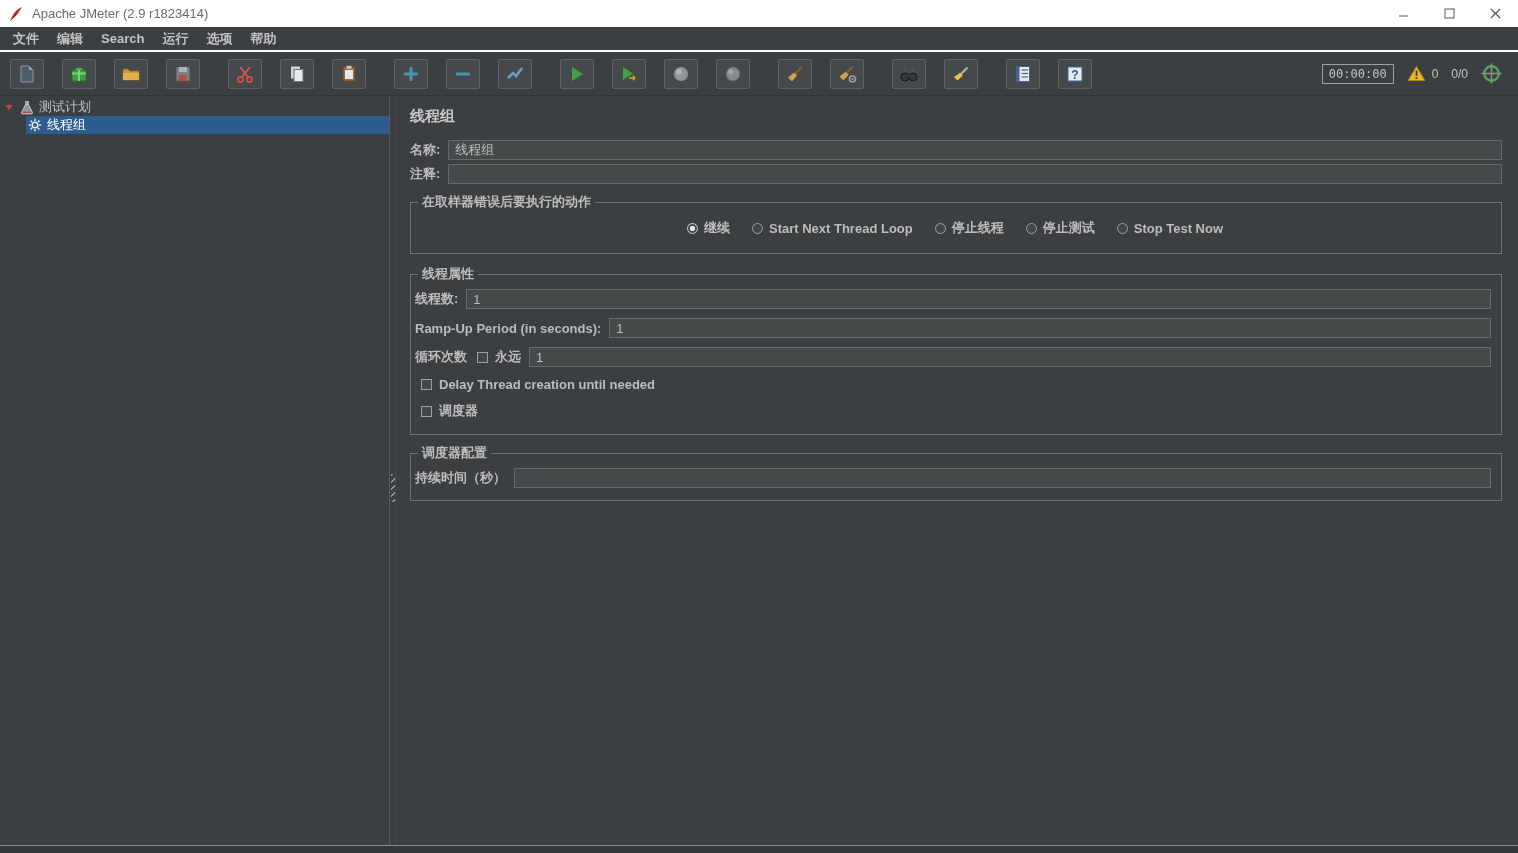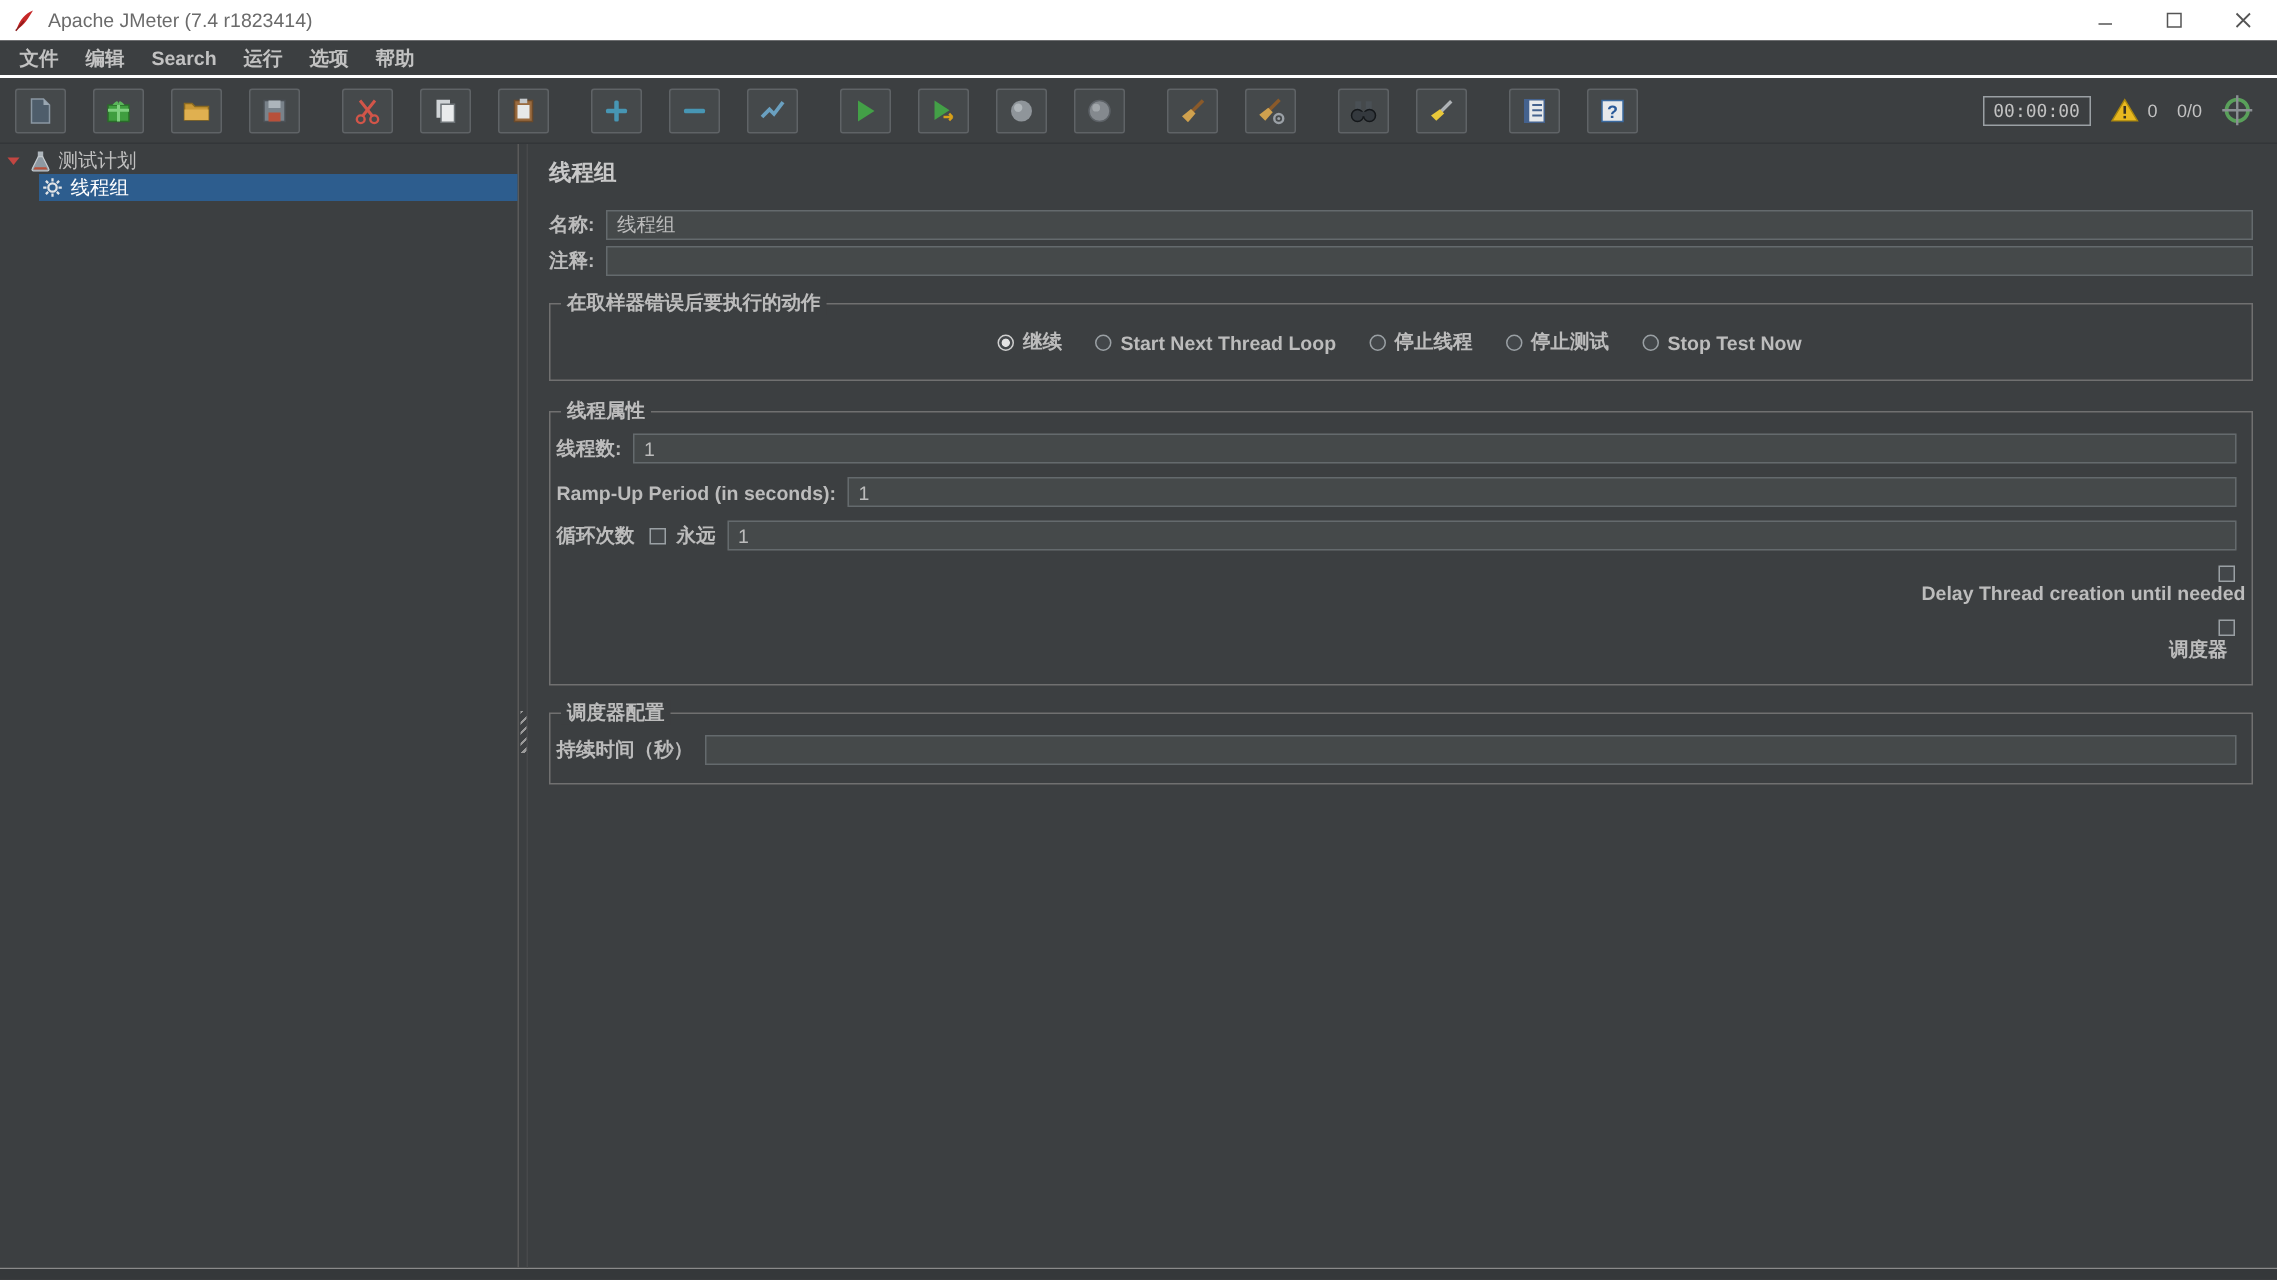--- a/index.html
+++ b/index.html
@@ -37,21 +37,21 @@
   }
   .tb-right { margin-left:auto; display:flex; align-items:center; gap:13px; padding-right:16px; }
   .timer-box {
     border:1px solid #9aa0a4; padding:2px 6px; font-size:12px; color:#c2c2c2;
     background:#3c3f41; font-family:"DejaVu Sans Mono", monospace;
   }
   .warn-cluster { display:flex; align-items:center; gap:6px; }
   .plain-stat { font-size:12px; color:#c2c2c2; }
   
   .app-body { display:flex; height:749px; }
-  .tree-panel { width:346px; background:#3c3f41; border-right:1px solid #5a5a5a; padding-top:2px; }
+  .tree-panel { width:390px; background:#3c3f41; border-right:1px solid #5a5a5a; padding-top:2px; }
   .tree-row { height:18px; display:flex; align-items:center; font-size:13px; color:#c0c0c0; }
   .tree-row.root { padding-left:5px; gap:5px; }
   .tw-arrow {
     width:0; height:0; border-left:4px solid transparent; border-right:4px solid transparent;
     border-top:5px solid #c24642; margin-right:2px;
   }
   .tree-row.child-sel { margin-left:26px; background:#2d5d8e; color:#ffffff; padding-left:2px; gap:5px; }
   .splitter { width:6px; background:#3c3f41; position:relative; border-right:1px solid #47494b; }
   .splitter .grip {
     position:absolute; top:378px; left:1px; width:4px; height:28px;
@@ -74,37 +74,37 @@
   .radio-row { display:flex; justify-content:center; align-items:center; gap:22px; padding:4px 0 8px; }
   .radio-item { display:flex; align-items:center; gap:6px; }
   .radio-circle {
     width:11px; height:11px; border-radius:50%; border:1px solid #9aa0a4; background:#43474a; flex:none;
   }
   .radio-item.selected .radio-circle {
     background:radial-gradient(circle,#e2e2e2 0 2.5px,#43474a 3px); border-color:#cfcfcf;
   }
   .radio-label { font-size:13px; font-weight:bold; color:#bcbcbc; }
   .checkbox { width:11px; height:11px; border:1px solid #9aa0a4; background:#43474a; margin-right:7px; flex:none; }
-  .cb-row { display:flex; align-items:flex-end; margin:10px 0 10px 8px;flex-direction:column; }
+  .cb-row { display:flex; align-items:center; margin:10px 0 10px 8px; }
   .gb-row { display:flex; align-items:center; margin:0 6px 9px 2px; }
   .gb-row:last-child { margin-bottom:4px; }
   
   .statusbar { height:8px; border-top:1px solid #8a8a8a; background:#35383a; }
 </style>
 </head>
 <body>
 
 <div class="titlebar">
   <span class="logo">
     <svg width="16" height="16" viewBox="0 0 16 16">
       <path d="M3 14 C5 7, 9 3, 14 1 C11 6, 8 11, 4 13 Z" fill="#c62828"></path>
       <line x1="2.5" y1="14.5" x2="8" y2="8" stroke="#8a1c1c" stroke-width="1"></line>
     </svg>
   </span>
-  <span class="title-text">Apache JMeter (7.4 r1823414)</span>
+  <span class="title-text">Apache JMeter (2.9 r1823414)</span>
   <div class="win-controls">
     <span class="win-btn">
       <svg width="11" height="11" viewBox="0 0 11 11">
           <line x1="1" y1="8" x2="10" y2="8" stroke="#555" stroke-width="1"></line>
         </svg>
     </span>
     <span class="win-btn">
       <svg width="11" height="11" viewBox="0 0 11 11">
           <rect x="1" y="1" width="9" height="9" fill="none" stroke="#555" stroke-width="1"></rect>
         </svg>

